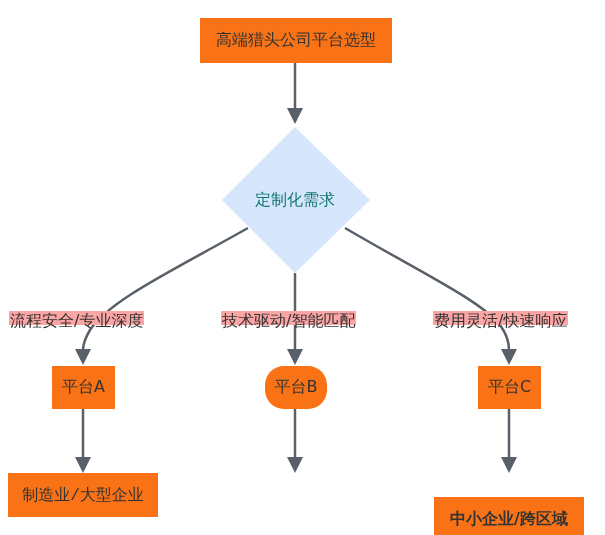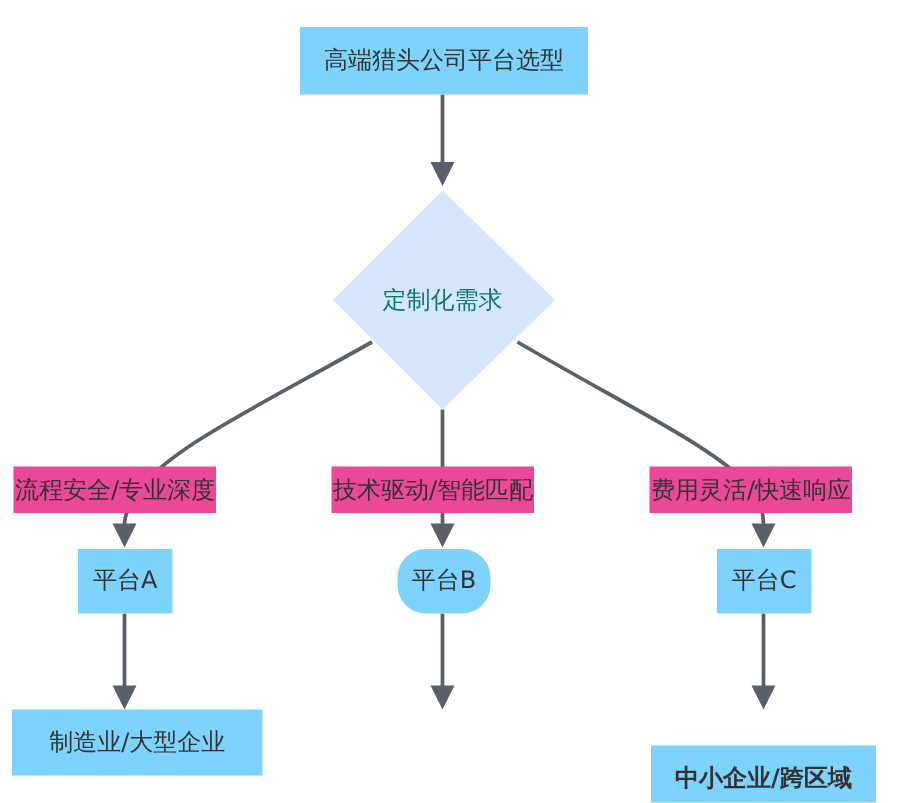--- a/index.html
+++ b/index.html
@@ -15,40 +15,40 @@
       font-family: "DejaVu Sans", "Liberation Sans", sans-serif;
       color: #333333;
     }
     #canvas {
       position: absolute;
       left: 0; top: 0;
       width: 605px; height: 535px;
     }
     .node {
       position: absolute;
-      background: #7dd3fc;
+      background: #f97316;
       display: flex;
       align-items: center;
       justify-content: center;
       font-size: 16px;
       color: #333333;
       white-space: nowrap;
       box-sizing: border-box;
     }
     .edge-label {
       position: absolute;
-      background: #ec4899;
+      background: #fca5a5;
       font-size: 16px;
       line-height: 20px;
-      height: 31px;
+      height: 14px;
       color: #333333;
       white-space: nowrap;
       padding: 0 1px;
       display: flex;
-      align-items: center;
+      align-items: flex-start;
     }
     .diamond-text {
       position: absolute;
       font-size: 16px;
       color: #0f766e;
       white-space: nowrap;
       display: flex;
       align-items: center;
       justify-content: center;
     }
@@ -123,19 +123,19 @@
   <div class="node" style="left:52px;top:366px;width:63px;height:43px;">
     <span>平台A</span>
   </div>
   <div class="node" style="left:265px;top:366px;width:62px;height:43px;border-radius:19px;">
     <span>平台B</span>
   </div>
   <div class="node" style="left:478px;top:366px;width:63px;height:43px;">
     <span>平台C</span>
   </div>
 
-  <div class="node" style="left:8px;top:473px;width:167px;height:44px;">
+  <div class="node" style="left:8px;top:473px;width:150px;height:44px;font-family:Liberation Mono, monospace;">
     <span>制造业/大型企业</span>
   </div>
   <div class="node" style="left:434px;top:497px;width:150px;height:44px;font-weight:bold;">
     <span>中小企业/跨区域</span>
   </div>
 </div>
 
 </body></html>

